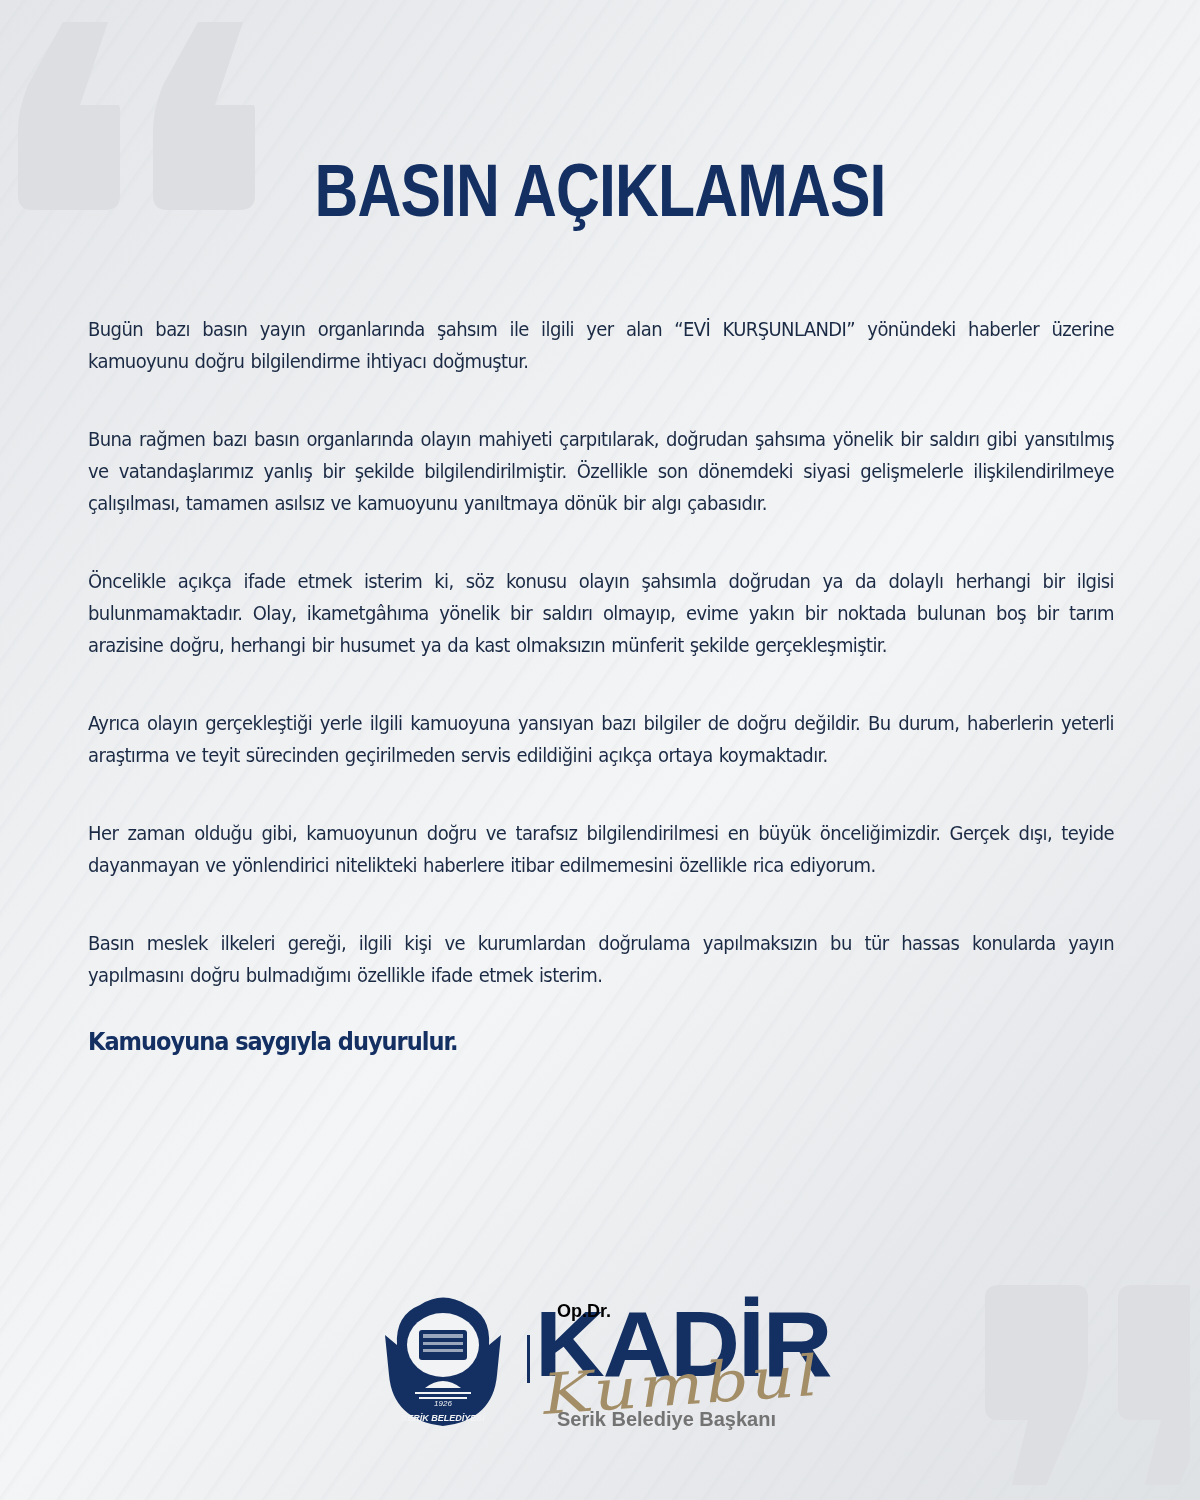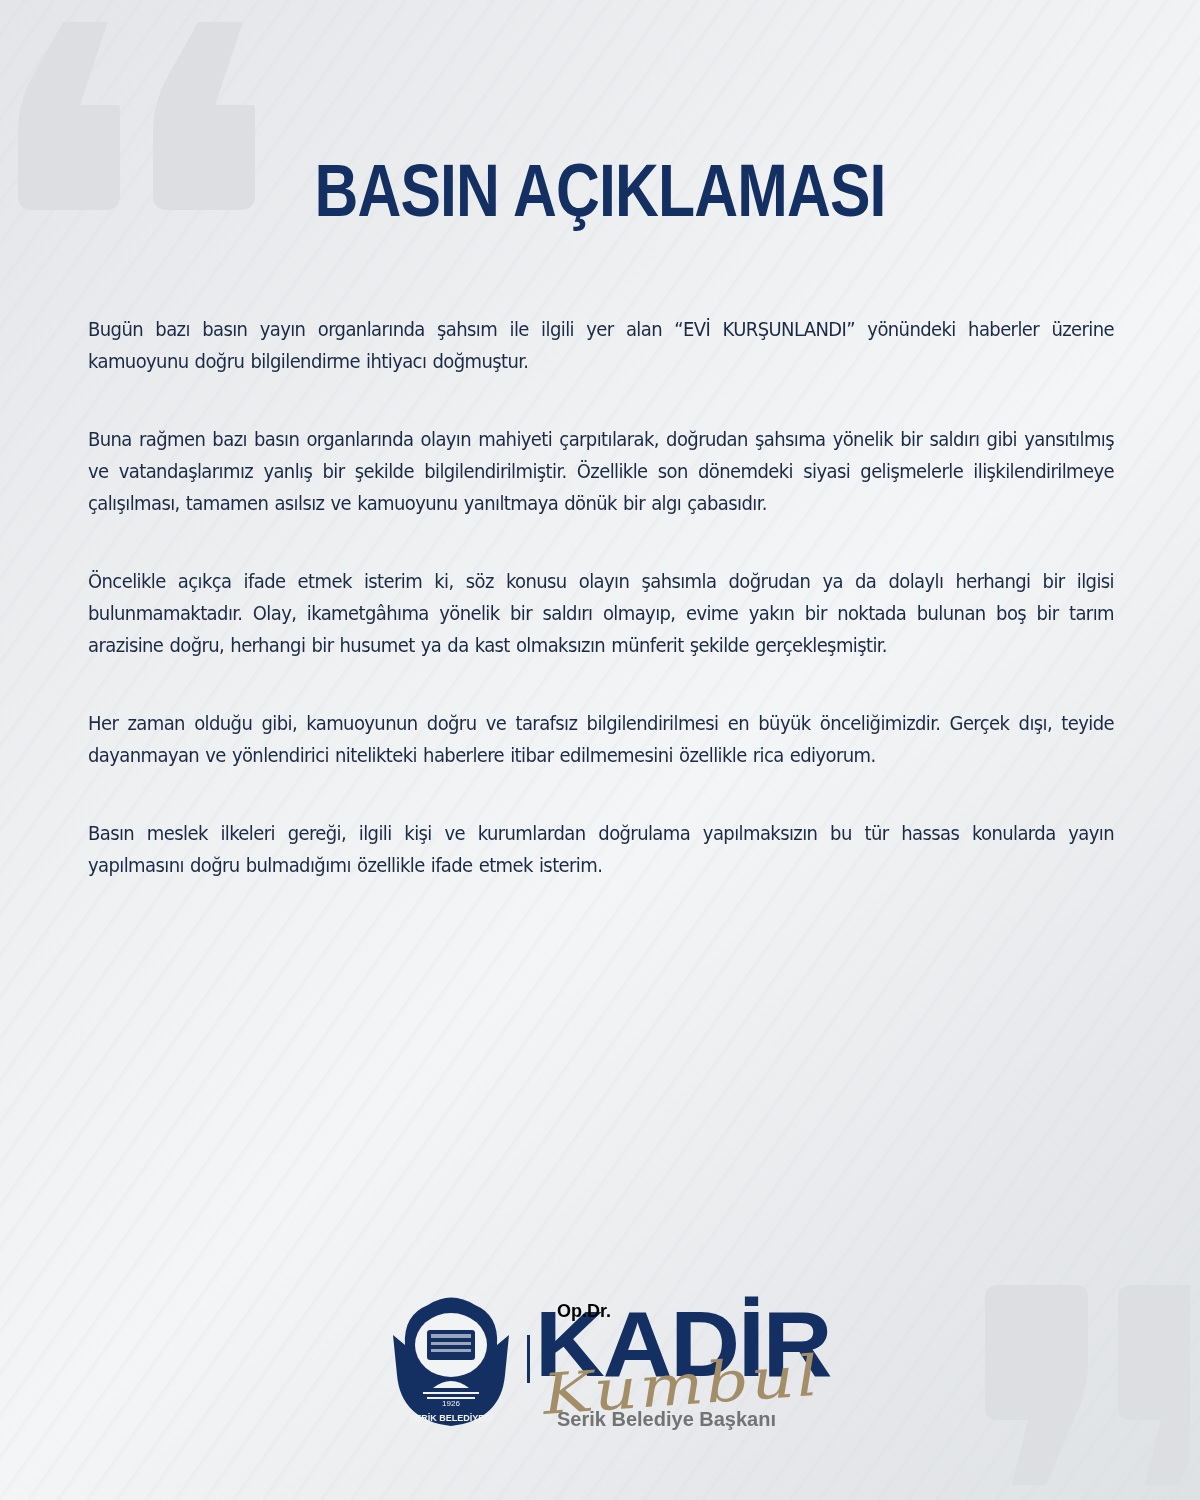--- a/index.html
+++ b/index.html
@@ -34,21 +34,21 @@
     font-family: "DejaVu Sans Condensed", "DejaVu Sans", sans-serif;
     letter-spacing: -0.6px; word-spacing: 1px;
   }
   .closing {
     font-size: 25px; font-weight: 700; color: #143063;
     font-family: "DejaVu Sans Condensed", "DejaVu Sans", sans-serif;
     letter-spacing: -1px; margin-top: -10px;
   }
 
   .signature { position: absolute; left: 375px; top: 1280px; width: 460px; height: 160px; }
-  .emblem { position: absolute; left: 8px; top: 10px; width: 136px; height: 140px; }
+  .emblem { position: absolute; left: 0; top: 10px; width: 136px; height: 140px; font-style: italic; }
   .divider { position: absolute; left: 152px; top: 55px; width: 3px; height: 48px; background: #143063; }
   .opdr { position: absolute; left: 182px; top: 21px; font-size: 18px; font-weight: 700; color: #000000; }
   .name-first {
     position: absolute; left: 160px; top: 12px; font-size: 92px; font-weight: 900; color: #143063;
     letter-spacing: -2px; transform: scaleX(1.05); transform-origin: left;
   }
   .name-last {
     position: absolute; left: 168px; top: 82px; font-size: 56px; color: #a38e68;
     font-family: "DejaVu Serif", serif; font-style: italic; letter-spacing: 2px;
     transform: rotate(-4deg) scaleX(1.2); transform-origin: left;
@@ -73,22 +73,24 @@
     <path d="M193 0 L268 0 Q281 0 281 13 L281 80 Q281 100 271 125 L233 215 L201 215 L221 135 L191 135 Q178 135 178 122 L178 13 Q178 0 193 0 Z" fill="#dcdee1"></path>
   </svg>
 </div>
 
 <div class="title">BASIN AÇIKLAMASI</div>
 
 <div class="body-text">
   <p class="para">Bugün bazı basın yayın organlarında şahsım ile ilgili yer alan “EVİ KURŞUNLANDI” yönündeki haberler üzerine kamuoyunu doğru bilgilendirme ihtiyacı doğmuştur.</p>
   <p class="para">Buna rağmen bazı basın organlarında olayın mahiyeti çarpıtılarak, doğrudan şahsıma yönelik bir saldırı gibi yansıtılmış ve vatandaşlarımız yanlış bir şekilde bilgilendirilmiştir. Özellikle son dönemdeki siyasi gelişmelerle ilişkilendirilmeye çalışılması, tamamen asılsız ve kamuoyunu yanıltmaya dönük bir algı çabasıdır.</p>
   <p class="para">Öncelikle açıkça ifade etmek isterim ki, söz konusu olayın şahsımla doğrudan ya da dolaylı herhangi bir ilgisi bulunmamaktadır. Olay, ikametgâhıma yönelik bir saldırı olmayıp, evime yakın bir noktada bulunan boş bir tarım arazisine doğru, herhangi bir husumet ya da kast olmaksızın münferit şekilde gerçekleşmiştir.</p>
+  <p class="para">Ayrıca olayın gerçekleştiği yerle ilgili kamuoyuna yansıyan bazı bilgiler de doğru değildir. Bu durum, haberlerin yeterli araştırma ve teyit sürecinden geçirilmeden servis edildiğini açıkça ortaya koymaktadır.</p>
   <p class="para">Her zaman olduğu gibi, kamuoyunun doğru ve tarafsız bilgilendirilmesi en büyük önceliğimizdir. Gerçek dışı, teyide dayanmayan ve yönlendirici nitelikteki haberlere itibar edilmemesini özellikle rica ediyorum.</p>
   <p class="para">Basın meslek ilkeleri gereği, ilgili kişi ve kurumlardan doğrulama yapılmaksızın bu tür hassas konularda yayın yapılmasını doğru bulmadığımı özellikle ifade etmek isterim.</p>
+  <div class="closing">Kamuoyuna saygıyla duyurulur.</div>
 </div>
 
 <div class="signature">
   <div class="emblem">
     <svg width="136" height="140" viewBox="0 0 136 140">
       <path d="M10 45 L22 55 Q20 25 45 15 Q68 0 92 15 Q116 25 114 55 L126 45 L122 85 Q118 130 68 136 Q18 130 14 85 Z" fill="#143063"></path>
       <ellipse cx="68" cy="55" rx="36" ry="32" fill="#f2f3f5"></ellipse>
       <rect x="44" y="40" width="48" height="30" rx="3" fill="#143063"></rect>
       <rect x="48" y="44" width="40" height="4" fill="#9aa6bb"></rect>
       <rect x="48" y="52" width="40" height="3" fill="#9aa6bb"></rect>

